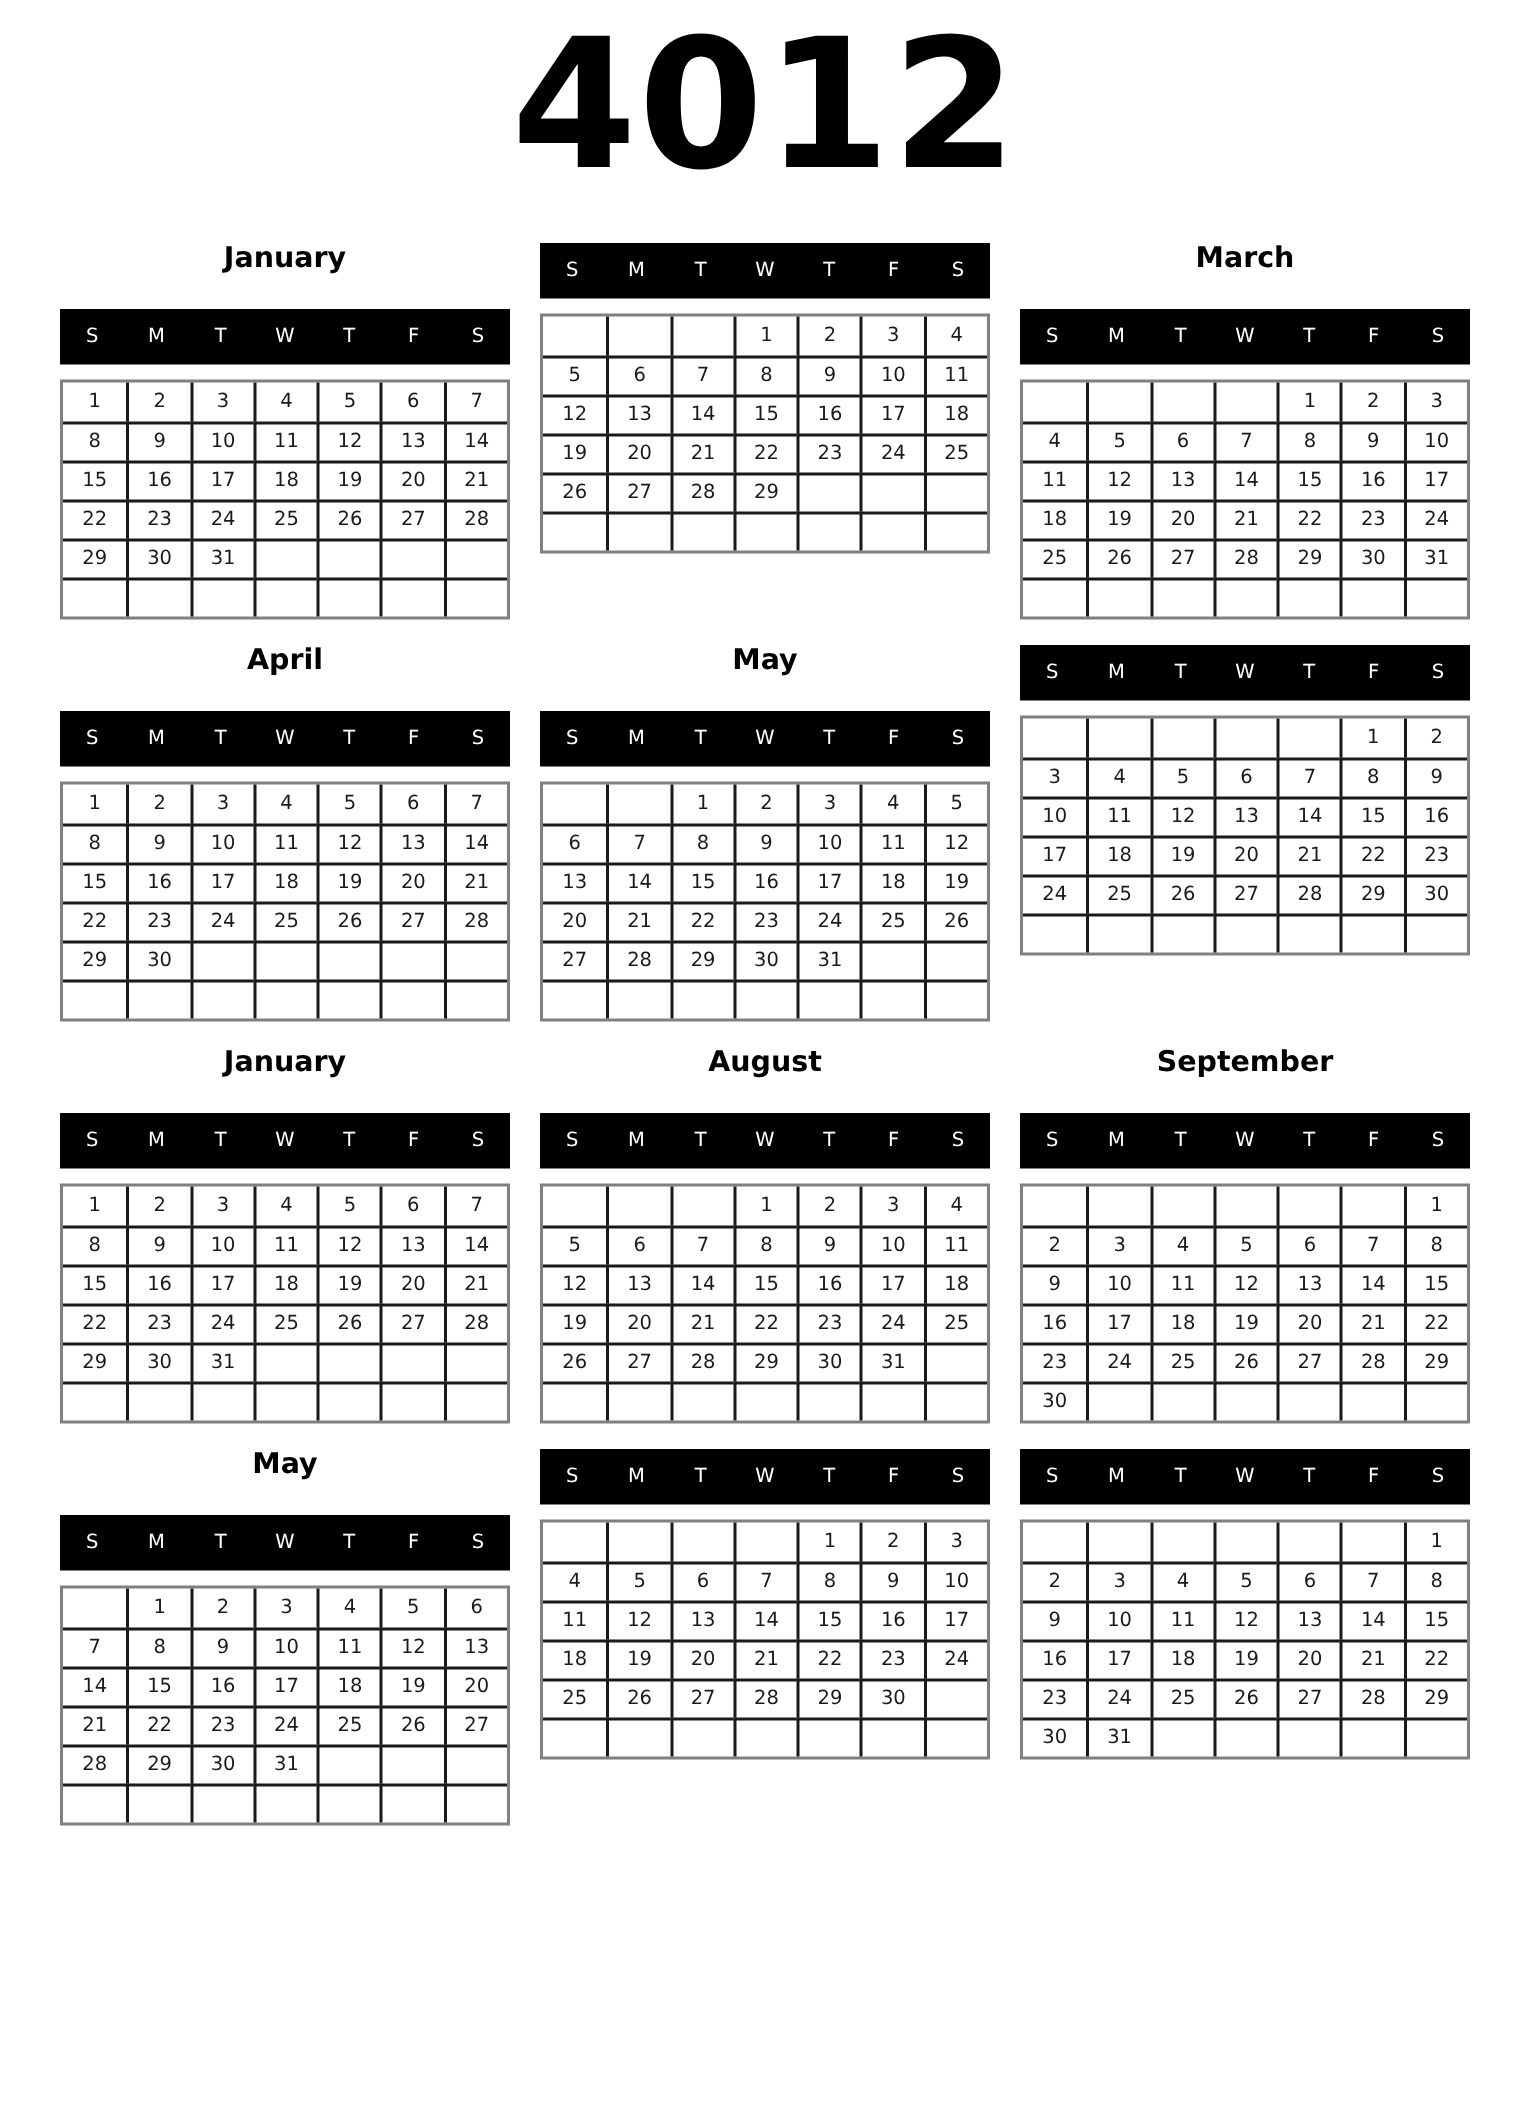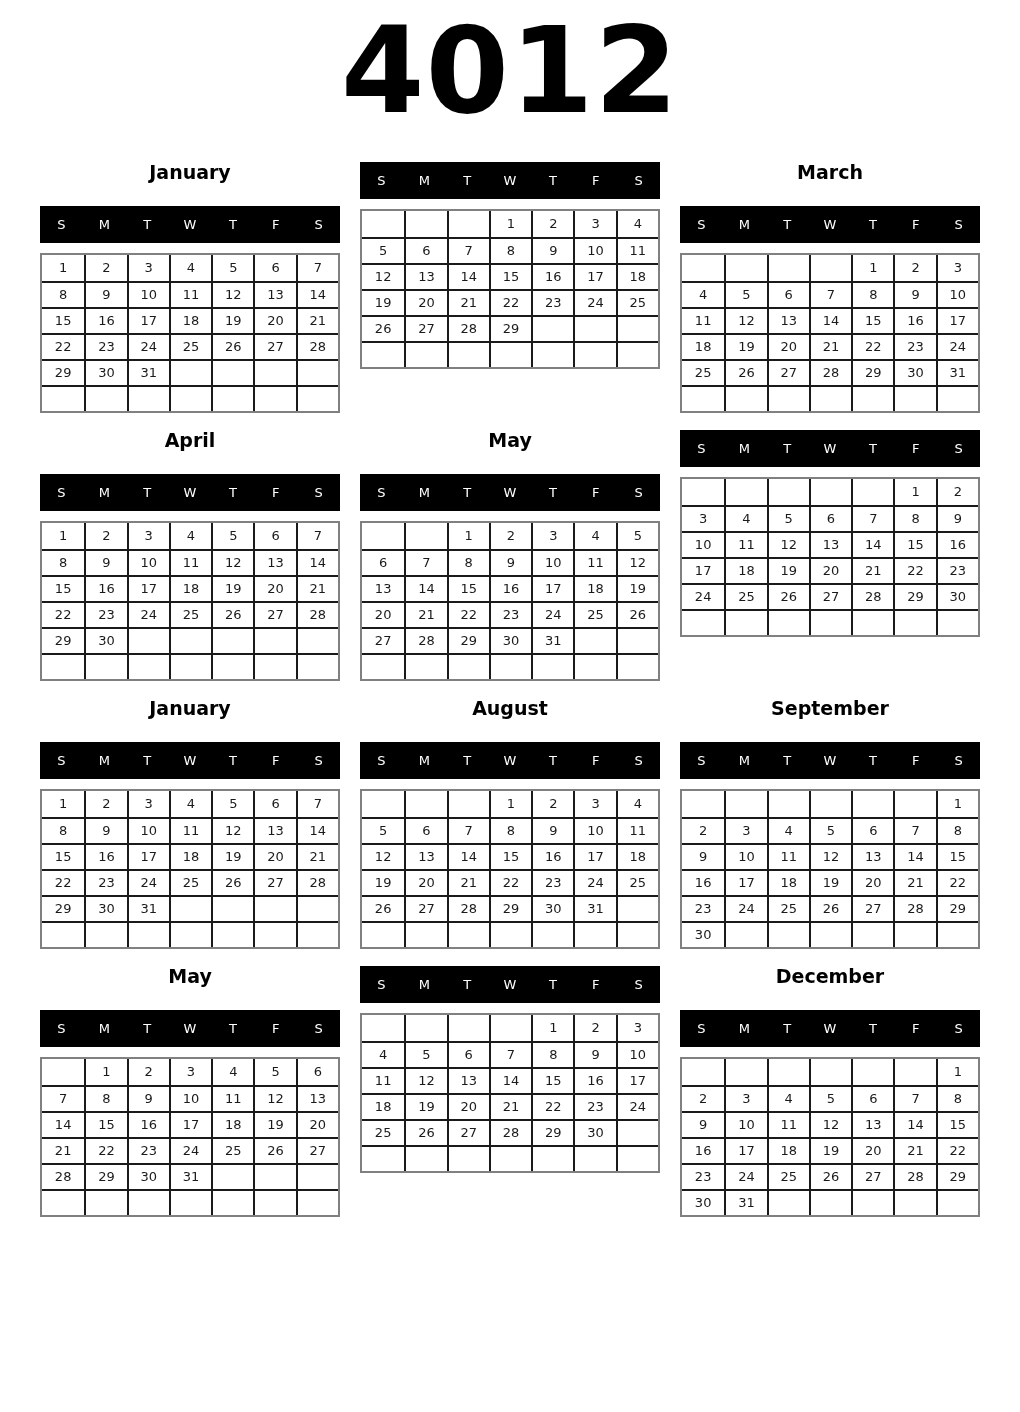--- a/index.html
+++ b/index.html
@@ -861,21 +861,20 @@
                 <td class="day-cell"></td>
                 <td class="day-cell"></td>
                 <td class="day-cell"></td>
                 <td class="day-cell"></td>
               </tr>
             </tbody>
           </table>
         </div>
       </section>
       <section class="month">
-        <h2 class="month-name">December</h2>
         <div class="weekday-bar">
           <span class="weekday">S</span>
           <span class="weekday">M</span>
           <span class="weekday">T</span>
           <span class="weekday">W</span>
           <span class="weekday">T</span>
           <span class="weekday">F</span>
           <span class="weekday">S</span>
         </div>
         <div class="grid-wrap">

